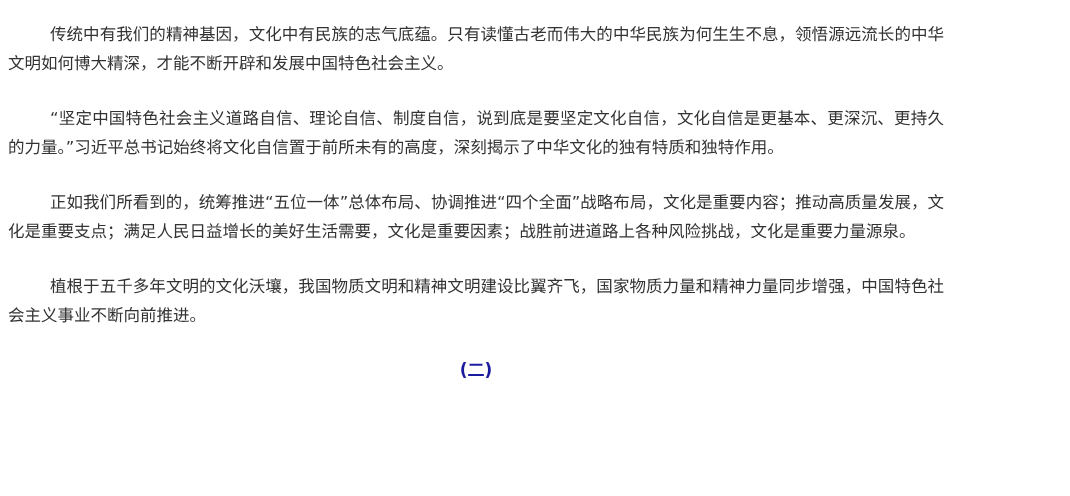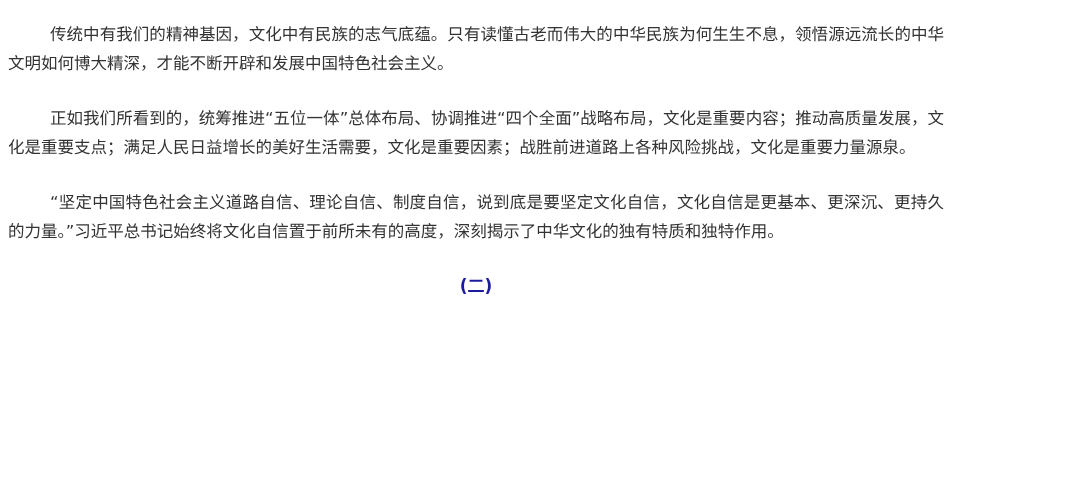--- a/index.html
+++ b/index.html
@@ -35,16 +35,17 @@
     line-height: 29px;
     font-weight: bold;
     color: #1b1b9e;
   }
 </style>
 </head>
 <body>
 
 <div class="article">
   <p class="body-para">传统中有我们的精神基因，文化中有民族的志气底蕴。只有读懂古老而伟大的中华民族为何生生不息，领悟源远流长的中华文明如何博大精深，才能不断开辟和发展中国特色社会主义。</p>
+  <p class="body-para">“坚定中国特色社会主义道路自信、理论自信、制度自信，说到底是要坚定文化自信，文化自信是更基本、更深沉、更持久的力量。”习近平总书记始终将文化自信置于前所未有的高度，深刻揭示了中华文化的独有特质和独特作用。</p>
   <p class="body-para">正如我们所看到的，统筹推进“五位一体”总体布局、协调推进“四个全面”战略布局，文化是重要内容；推动高质量发展，文化是重要支点；满足人民日益增长的美好生活需要，文化是重要因素；战胜前进道路上各种风险挑战，文化是重要力量源泉。</p>
-  <p class="body-para">“坚定中国特色社会主义道路自信、理论自信、制度自信，说到底是要坚定文化自信，文化自信是更基本、更深沉、更持久的力量。”习近平总书记始终将文化自信置于前所未有的高度，深刻揭示了中华文化的独有特质和独特作用。</p>
+  <p class="body-para">植根于五千多年文明的文化沃壤，我国物质文明和精神文明建设比翼齐飞，国家物质力量和精神力量同步增强，中国特色社会主义事业不断向前推进。</p>
   <h2 class="section-heading">(二)</h2>
 </div>
 
 </body></html>

